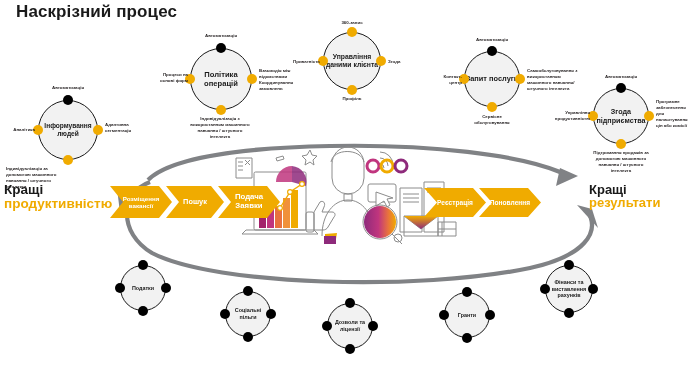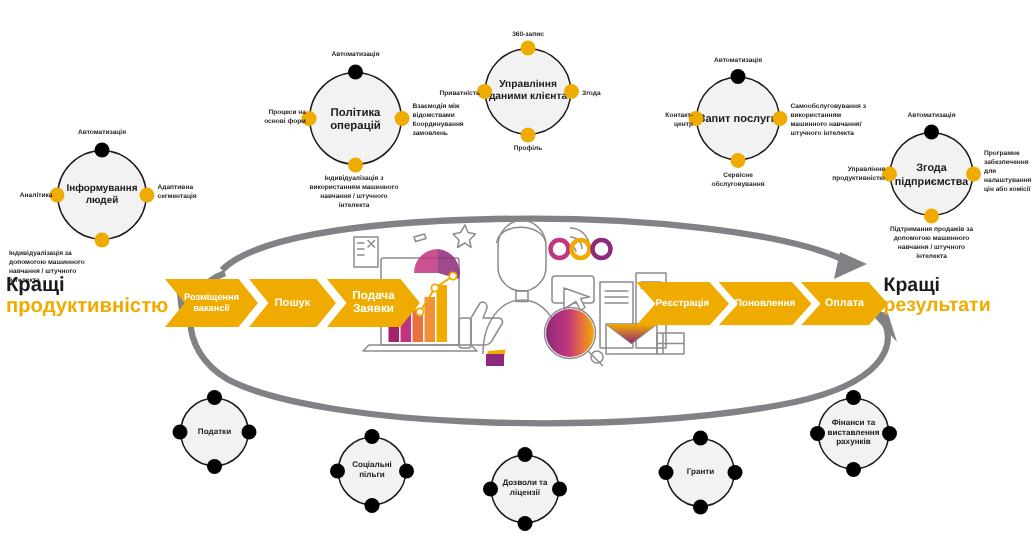--- a/index.html
+++ b/index.html
@@ -113,20 +113,21 @@
     font-size: 11.5px; font-weight: bold; letter-spacing: -0.2px;
   }
   #footer-logo .exp { color: #f0ab00; }
   #footer-logo .mat { color: #1a1a1a; }
 </style>
 </head>
 <body>
 
 <div id="stage">
 
+  <div class="abs" id="page-title">Наскрізний процес</div>
 
   <svg class="abs" id="loop" width="690" height="366">
     <g fill="none" stroke="#808285" stroke-width="4.2" stroke-linecap="butt">
       <path d="M 150,182 C 120,193 118,233 152,253 C 215,286 420,291 530,268 C 585,256 600,232 588,212"></path>
       <path d="M 148,180 C 168,160 230,148 330,146 C 430,144 520,155 560,172"></path>
     </g>
     <polygon points="592,209 577,205 598,228" fill="#808285"></polygon>
     <polygon points="560,168 556,186 578,176" fill="#808285"></polygon>
     <polygon points="117,188 133,190 120,213" fill="#808285"></polygon>
   </svg>
@@ -222,21 +223,21 @@
     <div class="hub-label lbl-top" style="left:-10px; top:-15px; width:80px;">Автоматизація</div>
     <div class="hub-label lbl-left" style="left:-38px; top:27px; width:35px;">Аналітика</div>
     <div class="hub-label lbl-right" style="left:67px; top:22px; width:40px;">Адаптивна
 сегментація</div>
     <div class="hub-label" style="left:-32px; top:66px; width:105px; text-align:left;">Індивідуалізація за
 допомогою машинного
 навчання / штучного
 інтелекта</div>
   </div>
 
-  <div class="hub" style="left:206px; top:48px; width:62px; height:62px;">
+  <div class="hub" style="left:190px; top:48px; width:62px; height:62px;">
     <div class="hub-ring" style="width:62px;height:62px;"></div>
     <div class="hub-title" style="font-size:7.6px;">Політика
 операцій</div>
     <div class="node black" style="left:26px; top:-5px; width:10px; height:10px;"></div>
     <div class="node" style="left:-5px; top:26px; width:10px; height:10px;"></div>
     <div class="node" style="left:57px; top:26px; width:10px; height:10px;"></div>
     <div class="node" style="left:26px; top:57px; width:10px; height:10px;"></div>
     <div class="hub-label lbl-top" style="left:-9px; top:-15px; width:80px;">Автоматизація</div>
     <div class="hub-label lbl-left" style="left:-44px; top:24px; width:42px;">Процеси на
 основі форм</div>
@@ -306,21 +307,20 @@
 інтелекта</div>
   </div>
 
   <div class="chev" style="left:110px; top:186px; width:62px; height:32px; font-size:6.2px;">Розміщення
 вакансії</div>
   <div class="chev" style="left:218px; top:186px; width:62px; height:32px; font-size:7.8px;">Подача
 Заявки</div>
   <div class="chev" style="left:166px; top:186px; width:58px; height:32px; font-size:7.4px;">Пошук</div>
   <div class="chev" style="left:424px; top:188px; width:62px; height:29px; font-size:6.6px;">Реєстрація</div>
   <div class="chev" style="left:479px; top:188px; width:62px; height:29px; font-size:6.6px;">Поновлення</div>
-  <div class="chev" style="left:534px; top:188px; width:58px; height:29px; font-size:7.2px;">Оплата</div>
 
   <div class="outcome abs" id="outcome-left" style="left:4px; top:183px;">
     <span class="l1">Кращі</span>
     <span class="l2">продуктивністю</span>
   </div>
   <div class="outcome abs" id="outcome-right" style="left:589px; top:183px;">
     <span class="l1">Кращі</span>
     <span class="l2">результати</span>
   </div>
 

